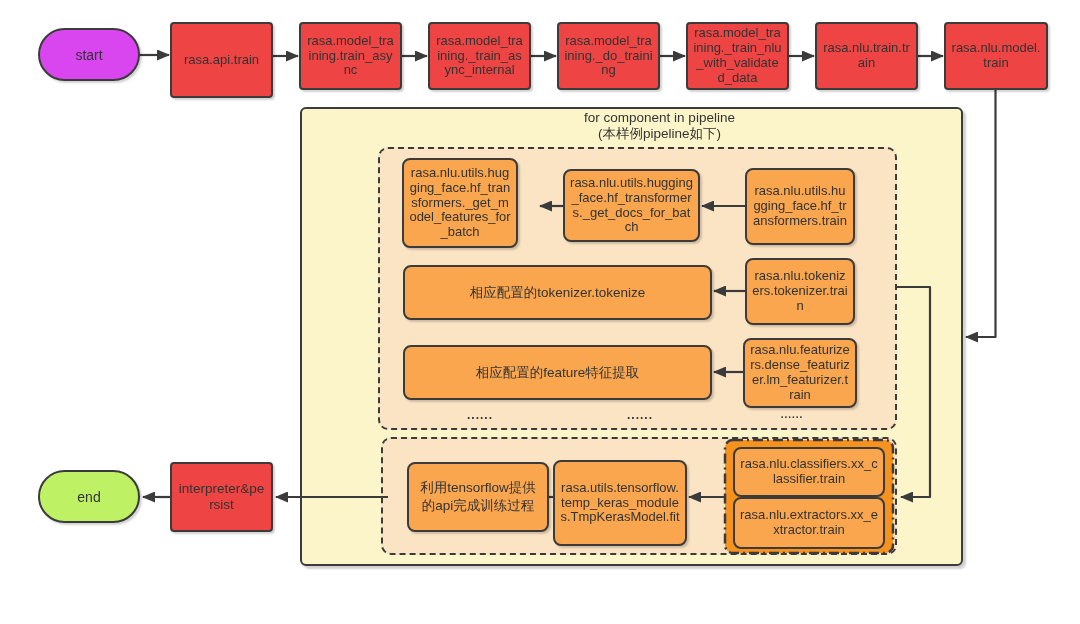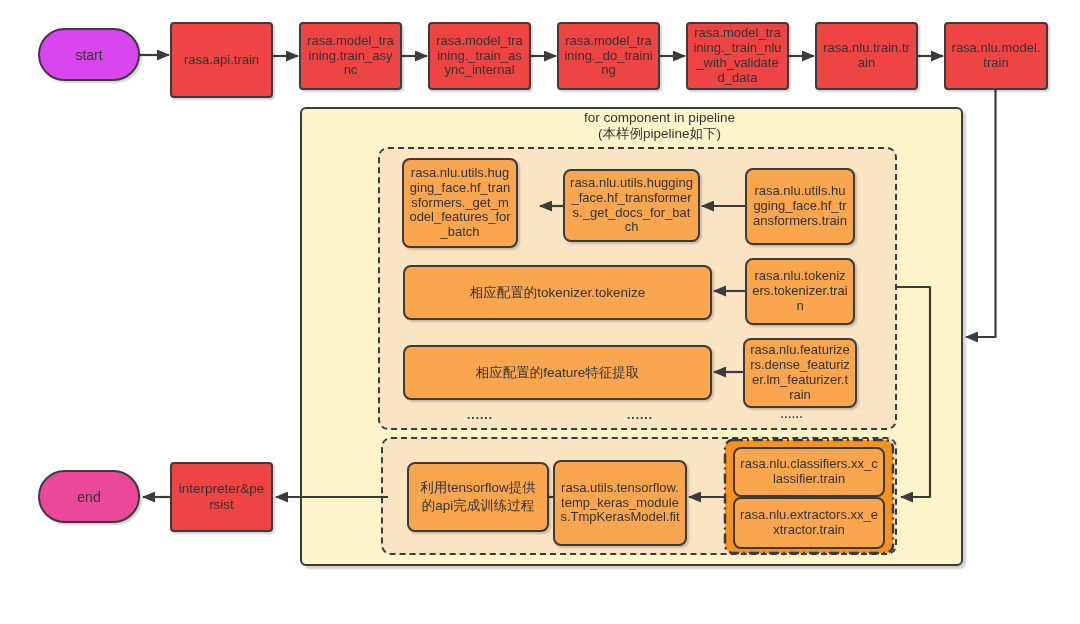--- a/index.html
+++ b/index.html
@@ -18,21 +18,21 @@
   }
   #edges { position:absolute; left:0; top:0; z-index:2; pointer-events:none; }
   .node {
     position:absolute; box-sizing:border-box; z-index:3;
     display:flex; align-items:center; justify-content:center;
     text-align:center; border:2px solid #3b3b3b;
     box-shadow:2px 2px 2px rgba(0,0,0,0.18);
   }
   .pill  { border-radius:27px; font-size:14px; }
   .green { background:#d946ef; }
-  .pink  { background:#ec4899; }
+  .pink  { background:#bef264; }
   .cyan  { background:#ef4444; border-radius:4px; }
   .orange{ background:#f9a64f; border-radius:8px; }
   .code  { font-size:13px; line-height:1.15; word-break:break-all; padding:2px 5px; }
   .cn    { font-size:13.5px; line-height:1.3; padding:2px 8px; }
   .title {
     position:absolute; z-index:3; text-align:center; font-size:13.5px;
     line-height:1.15; color:#333;
   }
   .dots {
     position:absolute; z-index:3; text-align:center; font-size:12px;

